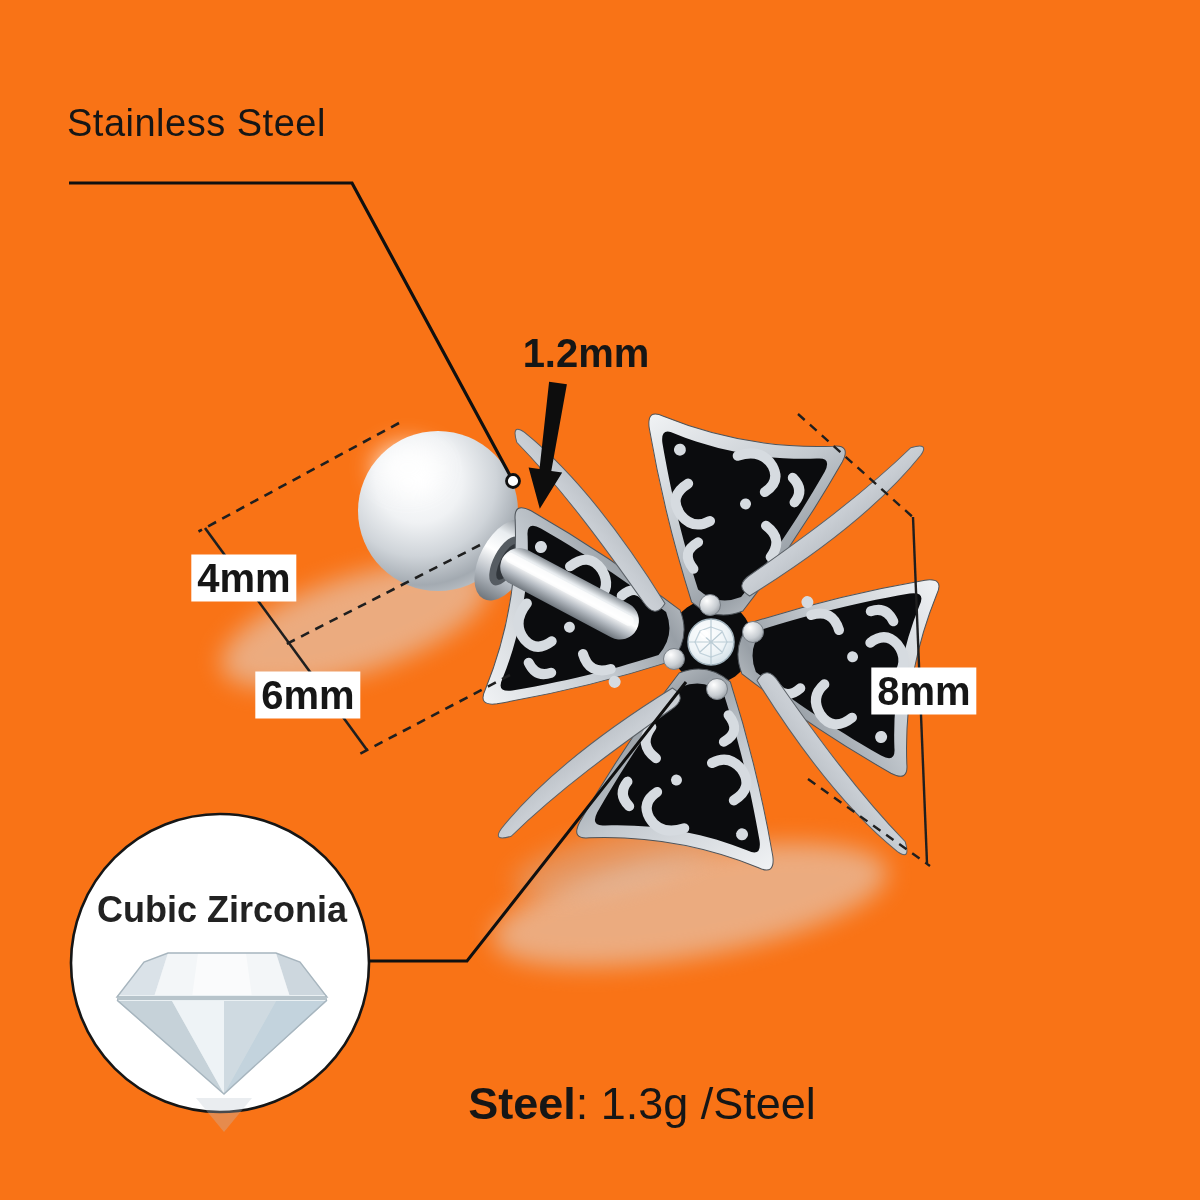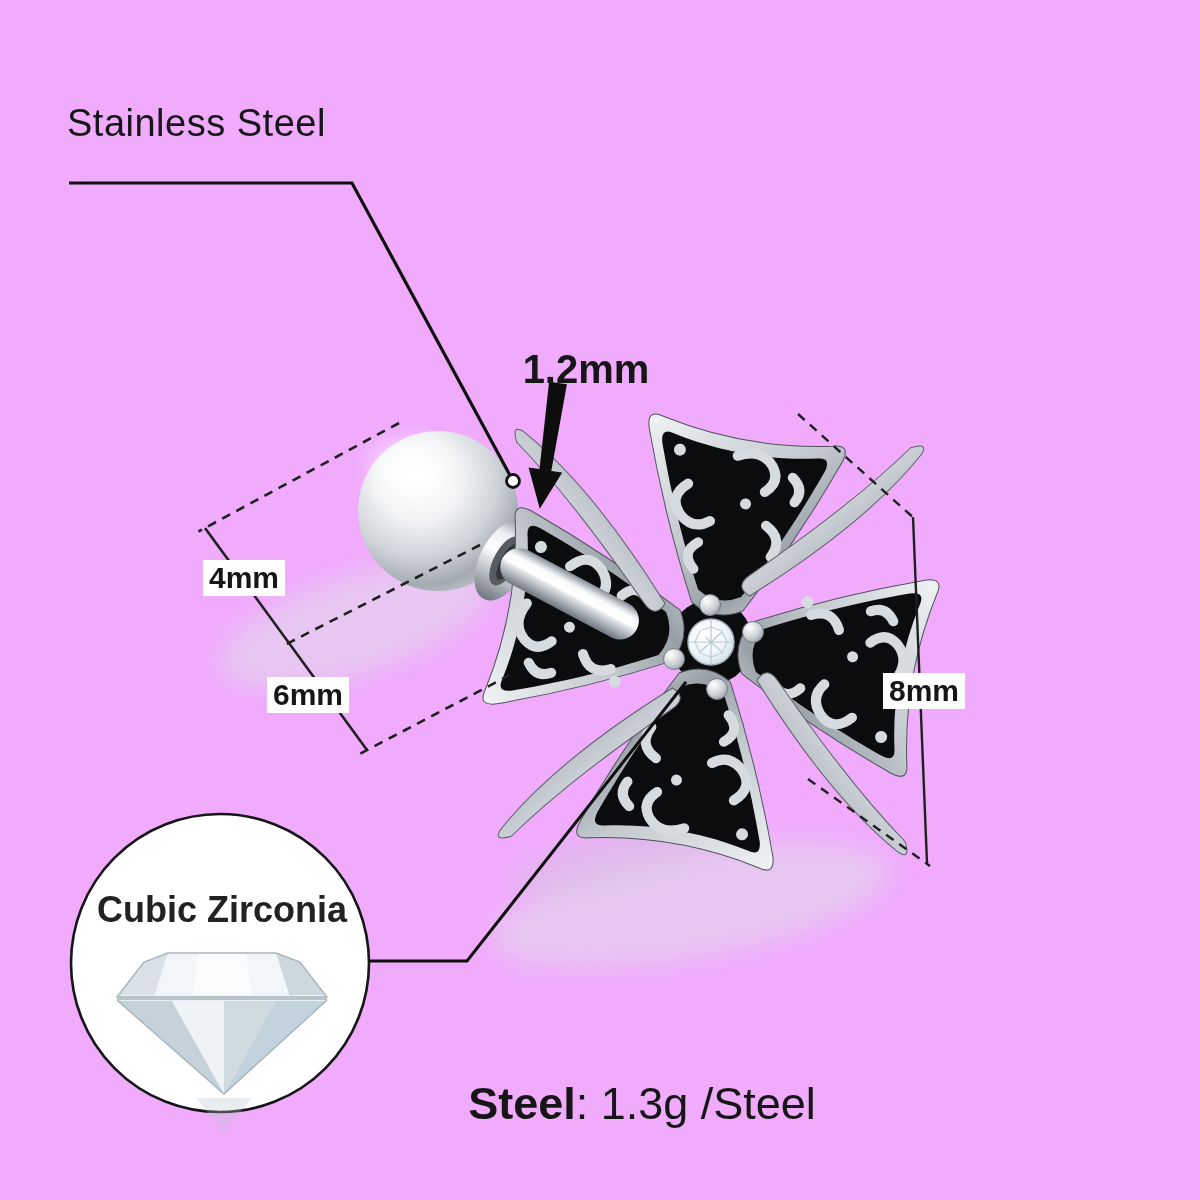--- a/index.html
+++ b/index.html
@@ -1,25 +1,25 @@
 <!DOCTYPE html>
 <html><head>
 <meta charset="utf-8">
 <style>
   html,body{margin:0;padding:0;background:#fff;}
   .canvas{
-    position:relative;width:1200px;height:1200px;background:#f0abfc;overflow:hidden;
+    position:relative;width:1200px;height:1200px;background:#f97316;overflow:hidden;
     font-family:"Liberation Sans", sans-serif;color:#1a1a1a;
   }
   .canvas svg{position:absolute;left:0;top:0;}
   .label{position:absolute;white-space:nowrap;color:#161616;}
   .label.centered{transform:translate(-50%,-50%);}
   .material{left:67px;top:102px;font-size:38px;font-weight:500;letter-spacing:.5px;}
-  .gauge{left:586px;top:369px;font-size:40px;font-weight:600;}
-  .dim{font-size:30px;font-weight:700;background:#ffffff;padding:1px 6px;}
+  .gauge{left:586px;top:353px;font-size:40px;font-weight:600;}
+  .dim{font-size:40px;font-weight:700;background:#ffffff;padding:1px 6px;}
   .dim4{left:244px;top:578px;}
   .dim6{left:308px;top:695px;}
   .dim8{left:924px;top:659px;margin-top:32px;}
   .stone{left:222px;top:910px;font-size:36px;font-weight:700;color:#222;}
   .weight{left:642px;top:1104px;font-size:45px;}
   .weight .w-label{font-weight:800;}
   .weight .w-rest{font-weight:400;}
 </style>
 </head>
 <body>

